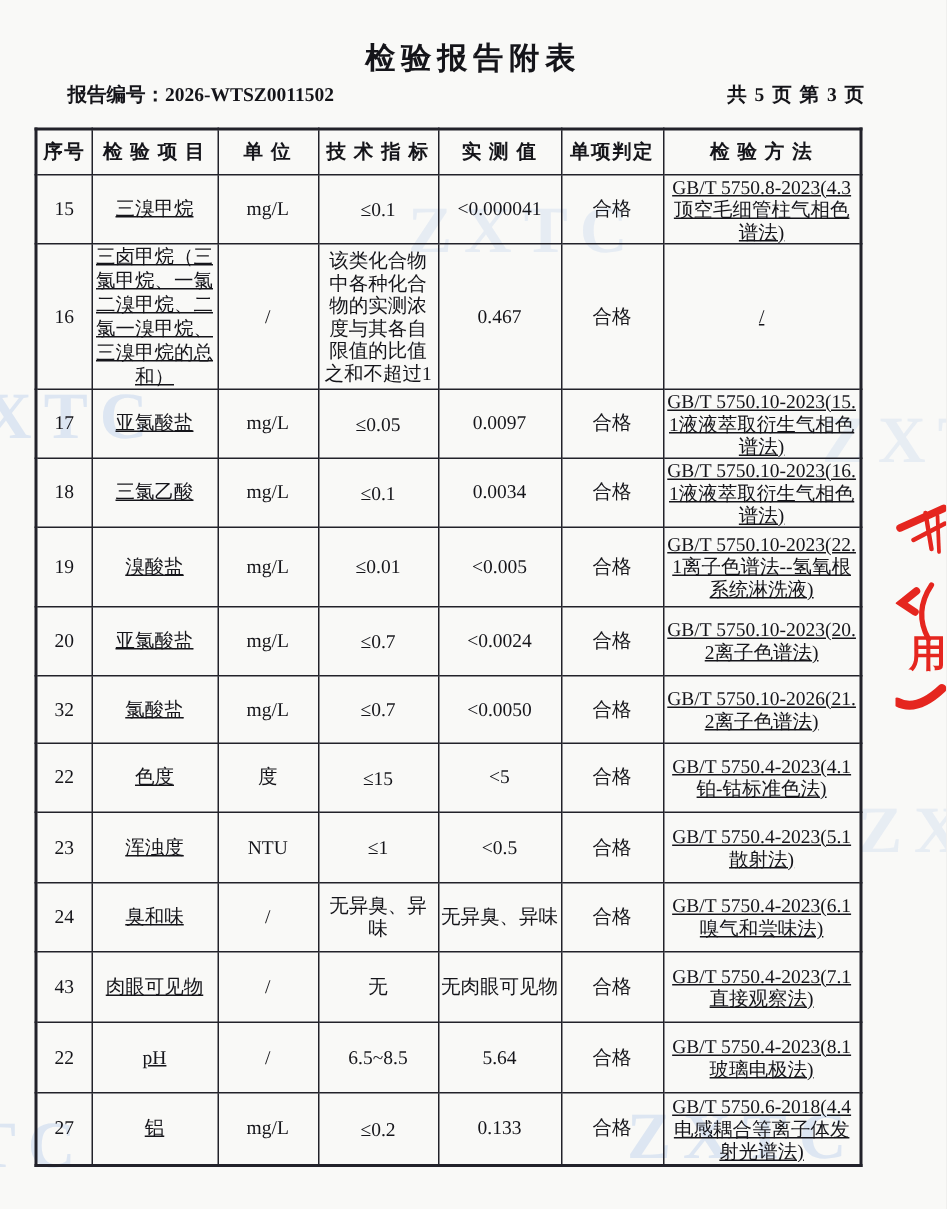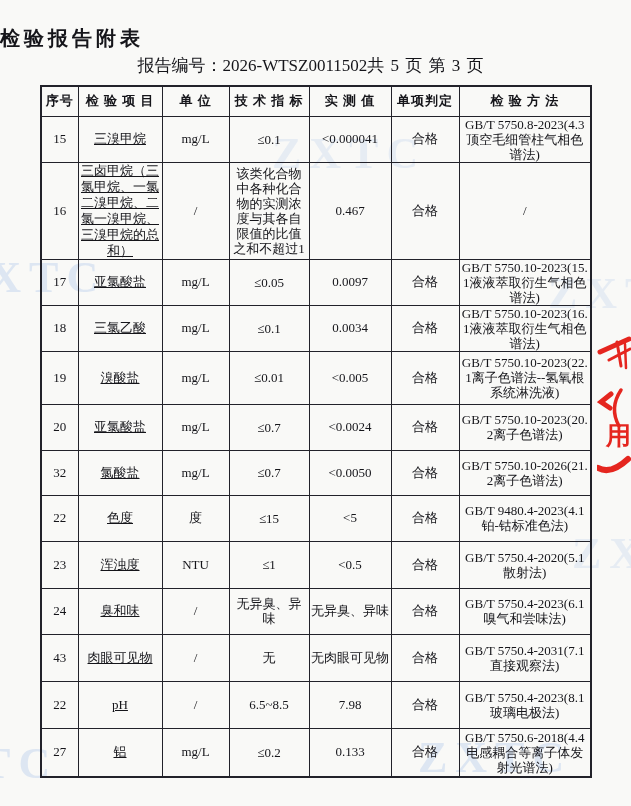--- a/index.html
+++ b/index.html
@@ -18,48 +18,48 @@
     position:absolute;
     font-family:"Liberation Serif","DejaVu Serif",serif;
     font-size:44px; font-weight:bold; letter-spacing:8px;
     color:#dde6f2; white-space:nowrap;
     z-index:0; user-select:none;
   }
   .wm.faint { opacity:.65; }
   
   .doc-title {
     position:absolute; top:25px; left:0; width:100%;
-    font-size:20px; font-weight:bold;
+    text-align:center; font-size:20px; font-weight:bold;
     letter-spacing:4px; z-index:1;
   }
   .meta-row {
     position:absolute; top:54px; left:45px; right:54px;
-    display:flex; justify-content:center; align-items:baseline;
-    font-size:17px; font-weight:400; z-index:1;
+    display:flex; justify-content:space-between; align-items:baseline;
+    font-size:13px; font-weight:700; z-index:1;
   }
   .page-info { letter-spacing:1px; }
   
   table.report {
-    position:absolute; left:40px; top:85px;
+    position:absolute; left:23px; top:85px;
     width:551px; table-layout:fixed;
     border-collapse:collapse;
     border:2px solid #22222a;
     z-index:1;
     padding-left:28px;
   }
   .report td, .report th {
     border:1px solid #22222a;
     text-align:center; vertical-align:middle;
     font-size:13px; padding:0 1px;
     background:transparent;
   }
   .report th { font-weight:bold; height:30px; letter-spacing:1px; }
   .c-item  { line-height:16px;text-decoration:underline; }
   .c-std   { line-height:15px; }
-  .c-mthd  { font-size:12.5px; line-height:15px; word-break:break-all; padding:0 2px; }
+  .c-mthd  { font-size:12.5px; line-height:15px; word-break:break-all; padding:0 2px;text-decoration:underline; }
   tr.h45 { height:45px; } tr.h46 { height:46px; } tr.h47 { height:47px; }
   tr.h49 { height:49px; } tr.h53 { height:53px; } tr.h97 { height:97px; }
   
   .stamp {
     position:absolute; right:0; top:332; width:34px; height:160px;
     z-index:2;
   }
 </style>
 </head>
 <body>
@@ -164,55 +164,55 @@
       <td>合格</td>
       <td class="c-mthd">GB/T 5750.10-2026(21.2离子色谱法)</td>
     </tr>
     <tr class="h46">
       <td>22</td>
       <td class="c-item">色度</td>
       <td>度</td>
       <td class="c-std">≤15</td>
       <td>&lt;5</td>
       <td>合格</td>
-      <td class="c-mthd">GB/T 9480.4-2023(4.1铂-钴标准色法)</td>
+      <td class="c-mthd">GB/T 5750.4-2023(4.1铂-钴标准色法)</td>
     </tr>
     <tr class="h47">
       <td>23</td>
       <td class="c-item">浑浊度</td>
       <td>NTU</td>
       <td class="c-std">≤1</td>
       <td>&lt;0.5</td>
       <td>合格</td>
-      <td class="c-mthd">GB/T 5750.4-2020(5.1散射法)</td>
+      <td class="c-mthd">GB/T 5750.4-2023(5.1散射法)</td>
     </tr>
     <tr class="h46">
       <td>24</td>
       <td class="c-item">臭和味</td>
       <td>/</td>
       <td class="c-std">无异臭、异味</td>
       <td>无异臭、异味</td>
       <td>合格</td>
       <td class="c-mthd">GB/T 5750.4-2023(6.1嗅气和尝味法)</td>
     </tr>
     <tr class="h47">
       <td>43</td>
       <td class="c-item">肉眼可见物</td>
       <td>/</td>
       <td class="c-std">无</td>
       <td>无肉眼可见物</td>
       <td>合格</td>
-      <td class="c-mthd">GB/T 5750.4-2031(7.1直接观察法)</td>
+      <td class="c-mthd">GB/T 5750.4-2023(7.1直接观察法)</td>
     </tr>
     <tr class="h47">
       <td>22</td>
       <td class="c-item">pH</td>
       <td>/</td>
       <td class="c-std">6.5~8.5</td>
-      <td>7.98</td>
+      <td>5.64</td>
       <td>合格</td>
       <td class="c-mthd">GB/T 5750.4-2023(8.1玻璃电极法)</td>
     </tr>
     <tr class="h49">
       <td>27</td>
       <td class="c-item">铝</td>
       <td>mg/L</td>
       <td class="c-std">≤0.2</td>
       <td>0.133</td>
       <td>合格</td>

